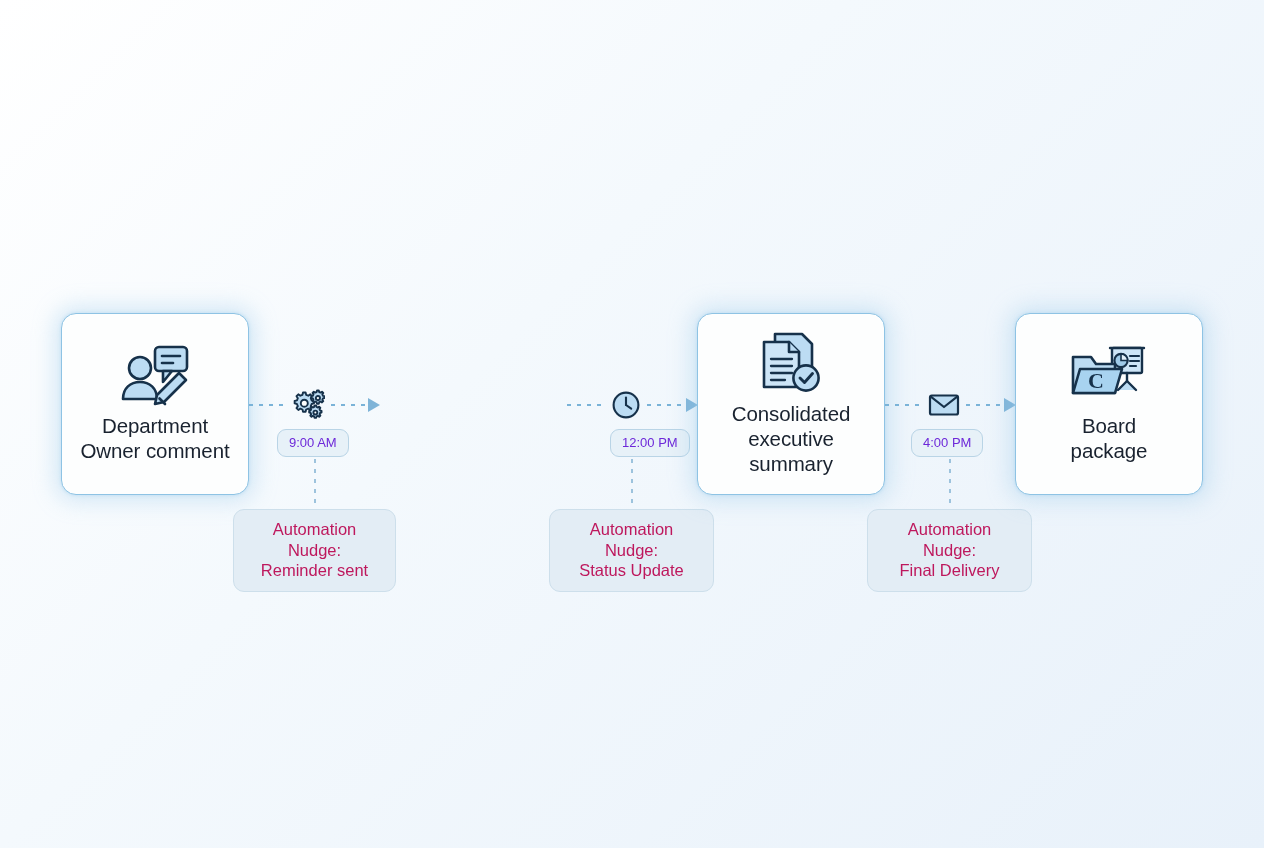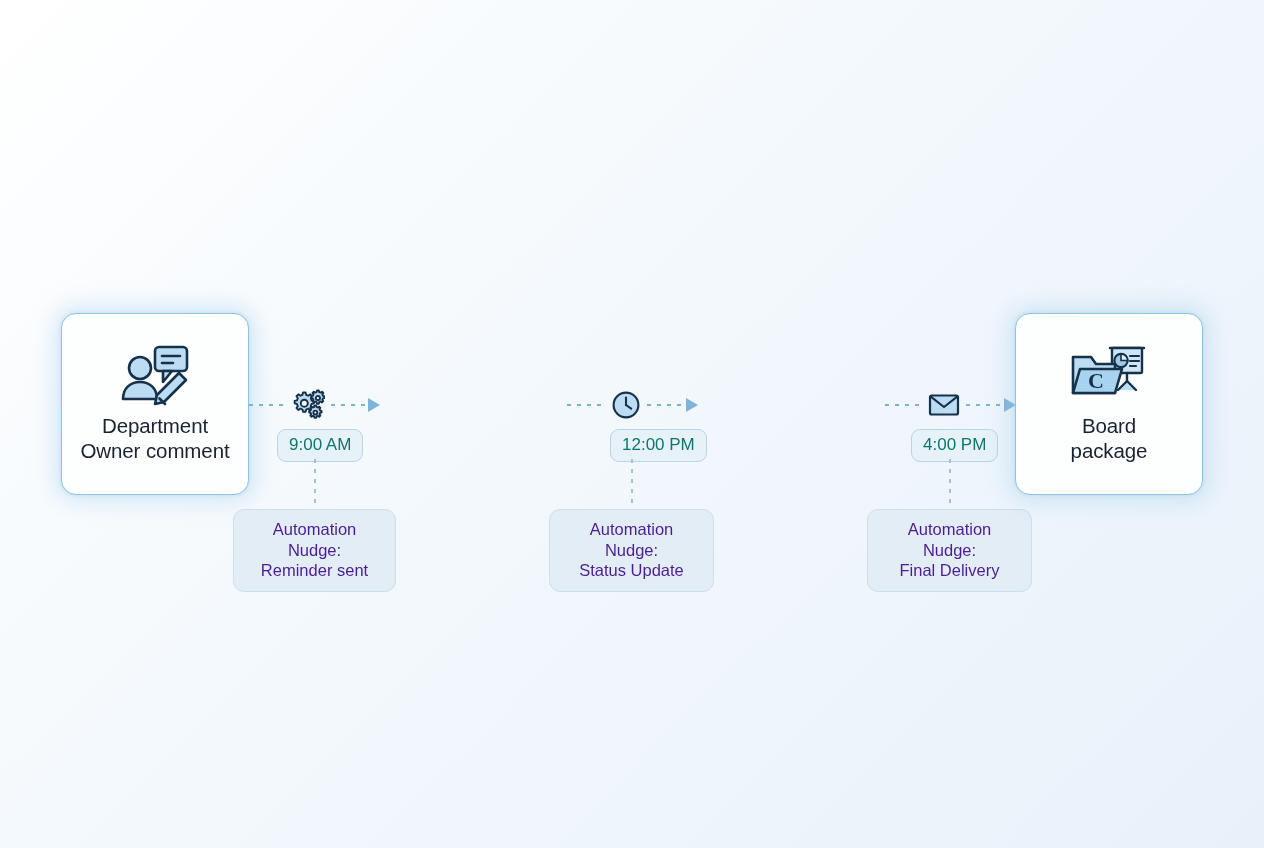--- a/index.html
+++ b/index.html
@@ -88,22 +88,22 @@
     border-left: 12px solid #7fb4d8;
     margin-left: 1px;
   }
 
   
   .time-pill {
     position: absolute;
     background: #e7f1f8;
     border: 1.4px solid #b9d4e6;
     border-radius: 9px;
-    font-size: 17px;
-    color: #0f766e;
+    font-size: 13px;
+    color: #6d28d9;
     padding: 5px 11px 6px;
     white-space: nowrap;
     text-align: center;
   }
 
   
   .droplink {
     position: absolute;
     width: 2px;
     background-image: linear-gradient(to bottom, #9dc3dd 0 4px, transparent 4px 10px);
@@ -112,21 +112,21 @@
   }
 
   
   .nudge {
     position: absolute;
     background: #e3edf5;
     border: 1.3px solid #cddfeb;
     border-radius: 11px;
     font-size: 16.5px;
     line-height: 20.5px;
-    color: #4c1d95;
+    color: #be185d;
     padding: 9px 14px 10px;
     text-align: center;
     white-space: pre-line;
   }
 </style>
 </head>
 <body>
 
 <div id="canvas">
 
@@ -186,20 +186,42 @@
       </svg>
     </div>
     <div class="dots"></div>
     <div class="arrowhead"></div>
   </div>
   <div class="time-pill" style="left:569px; top:429px;margin-left:41px;">12:00 PM</div>
   <div class="droplink" style="left:631px; top:459px; height:48px;"></div>
   <div class="nudge" style="left:549px; top:509px; width:165px;">Automation Nudge:
 Status Update</div>
 
+  <div class="node" style="left:697px; top:313px;">
+    <div class="node-icon">
+      <svg width="66" height="64" viewBox="0 0 66 64">
+        <g fill="#bcdcf3" stroke="#16314a" stroke-width="2.6" stroke-linejoin="round" stroke-linecap="round">
+          <path d="M17 3 L44 3 L54 13 L54 45 L17 45 Z"></path>
+          <path d="M6 11 L31 11 L41 21 L41 56 L6 56 Z" fill="#cde5f7"></path>
+          <path d="M31 11 L31 21 L41 21"></path>
+        </g>
+        <g stroke="#16314a" stroke-width="2.3" stroke-linecap="round">
+          <line x1="13" y1="28" x2="34" y2="28"></line>
+          <line x1="13" y1="35" x2="34" y2="35"></line>
+          <line x1="13" y1="42" x2="34" y2="42"></line>
+          <line x1="13" y1="49" x2="27" y2="49"></line>
+        </g>
+        <circle cx="48" cy="47" r="12.6" fill="#bcdcf3" stroke="#16314a" stroke-width="2.6"></circle>
+        <path d="M42 47 L46.5 51.5 L54.5 42.5" fill="none" stroke="#16314a" stroke-width="2.9" stroke-linecap="round" stroke-linejoin="round"></path>
+      </svg>
+    </div>
+    <div class="node-label">Consolidated
+executive
+summary</div>
+  </div>
 
   <div class="connector" style="left:885px; top:385px; width:131px;">
     <div class="dots"></div>
     <div class="conn-icon">
       <svg width="32" height="26" viewBox="0 0 32 26">
         <rect x="2" y="3.5" width="28" height="19" rx="1.8" fill="#bcdcf3" stroke="#16314a" stroke-width="2.2"></rect>
         <path d="M2.8 4.6 L16 15 L29.2 4.6" fill="none" stroke="#16314a" stroke-width="2.2" stroke-linecap="round" stroke-linejoin="round"></path>
       </svg>
     </div>
     <div class="dots"></div>

